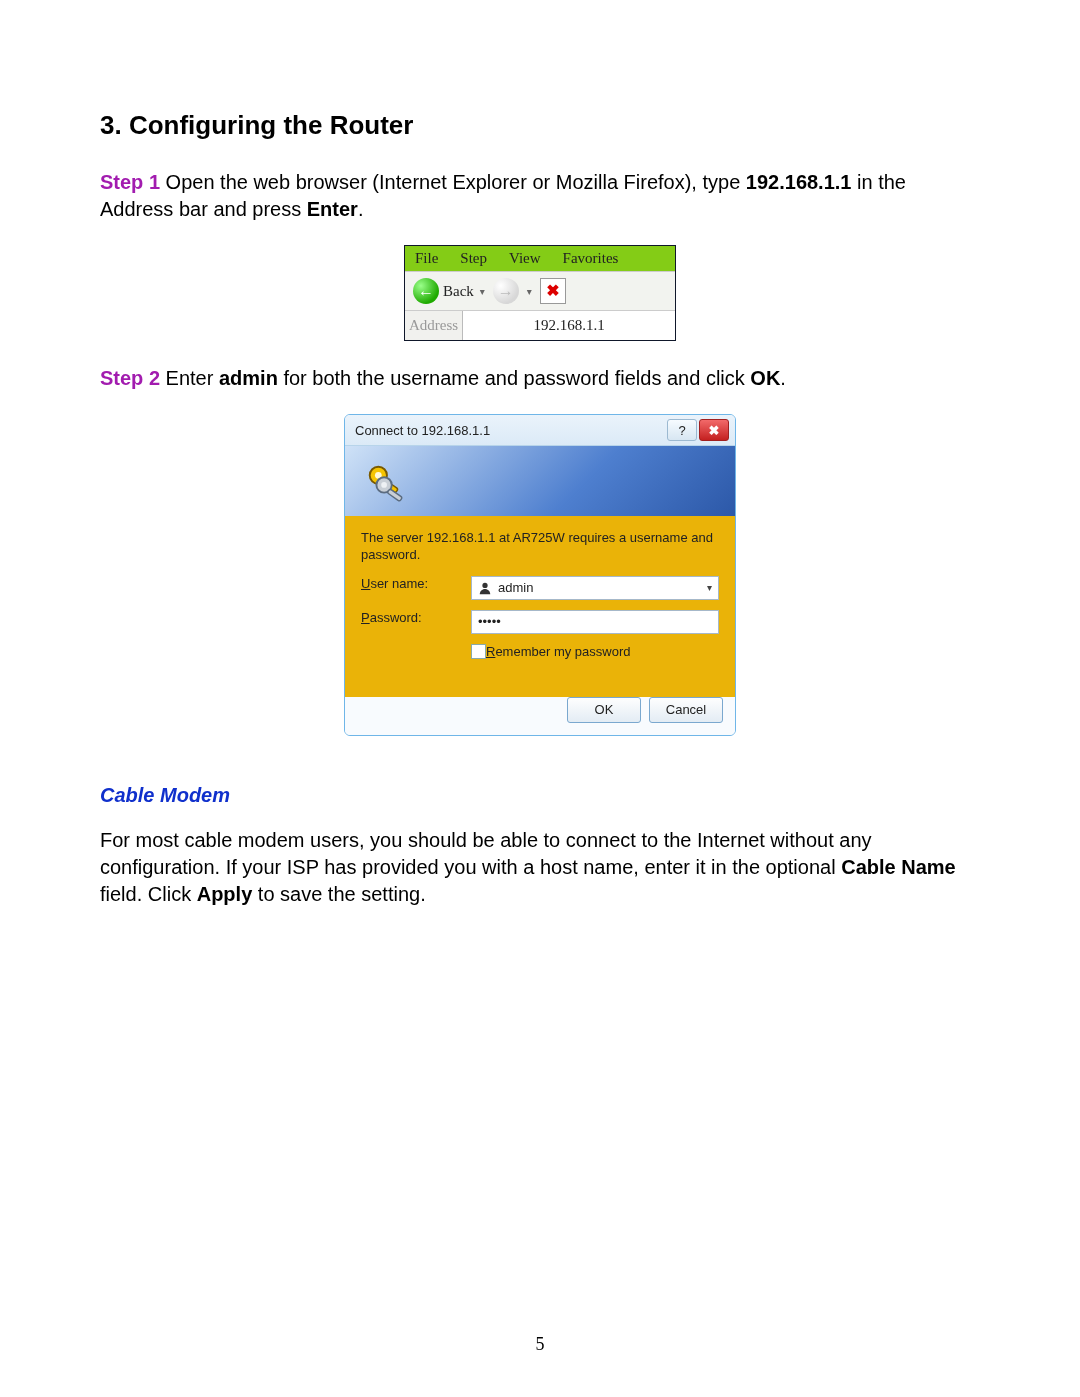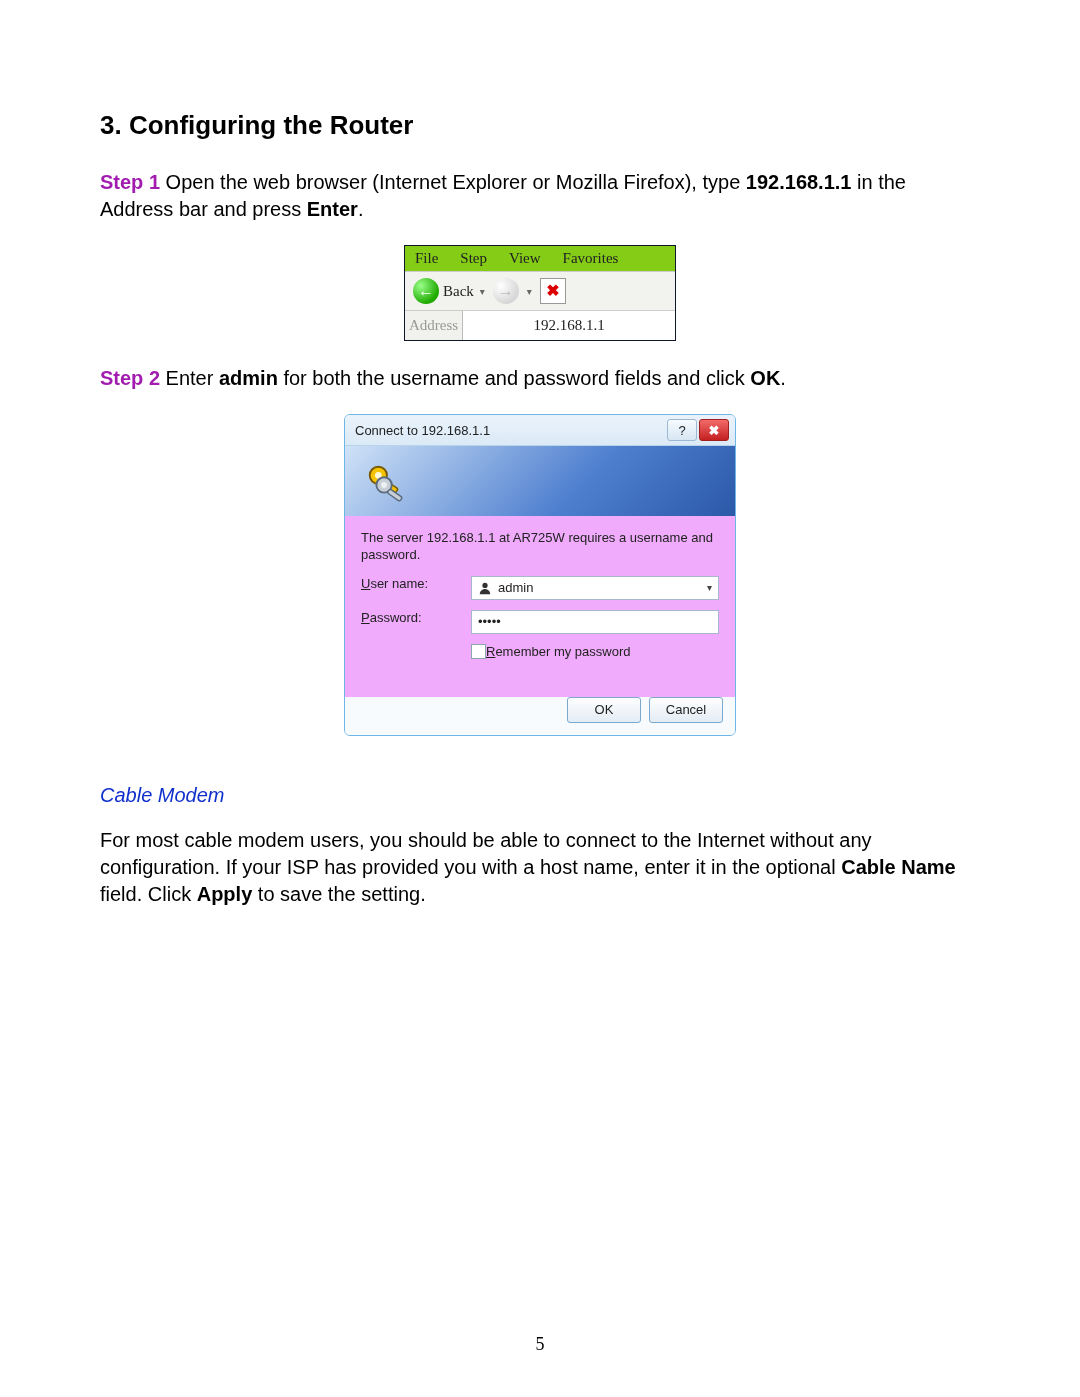--- a/index.html
+++ b/index.html
@@ -24,21 +24,21 @@
   p.body-text {
     font-size: 20px;
     line-height: 1.35;
     margin: 0 0 22px 0;
   }
   .step-label { color: #a21caf; font-weight: bold; }
   .bold { font-weight: bold; }
   .subheading {
     color: #1030cc;
     font-style: italic;
-    font-weight: normal;
+    font-weight: bold;
     font-size: 20px;
     margin: 48px 0 20px 0;
   }
   
   .browser-fig {
     width: 270px;
     margin: 0 auto 24px auto;
     border: 1px solid #0f172a;
     background: #84cc16;
     font-family: Liberation Serif, serif;
@@ -121,21 +121,21 @@
     height: 70px;
     background: linear-gradient(135deg, #cfe2f7 0%, #4e7fcf 60%, #2c58a8 100%);
     position: relative;
   }
   .keys {
     position: absolute; left: 18px; top: 14px; width: 46px; height: 46px;
   }
   .keys svg { width: 46px; height: 46px; }
   .dialog-body {
     padding: 14px 16px 8px 16px;
-    background: #f0abfc;
+    background: #eab308;
   }
   .dialog-text { margin: 0 0 12px 0; line-height: 1.3; }
   .form-row { display: flex; align-items: flex-start; margin-bottom: 10px; }
   .form-row .lbl { width: 110px; }
   .input-wrap {
     flex: 1; height: 22px; border: 1px solid #a6b8c9; background: #fff;
     display: flex; align-items: center; padding: 0 6px; gap: 6px;
   }
   .input-wrap.combo { justify-content: space-between; }
   .user-icon { width: 14px; height: 14px; }

